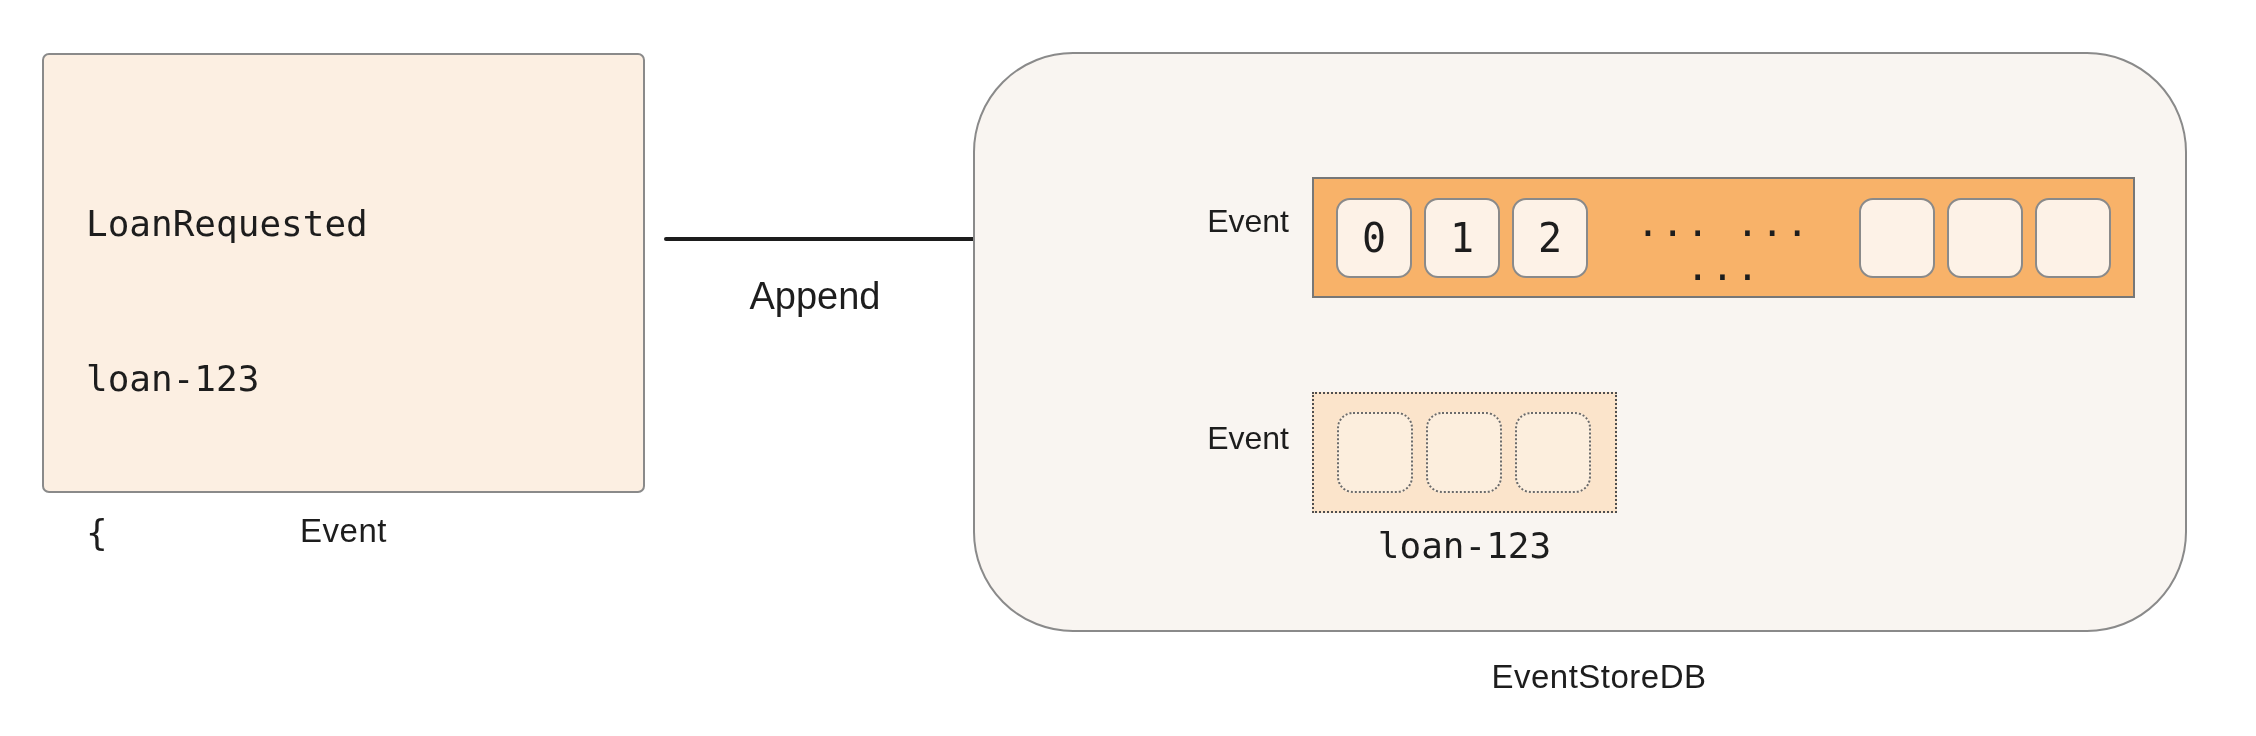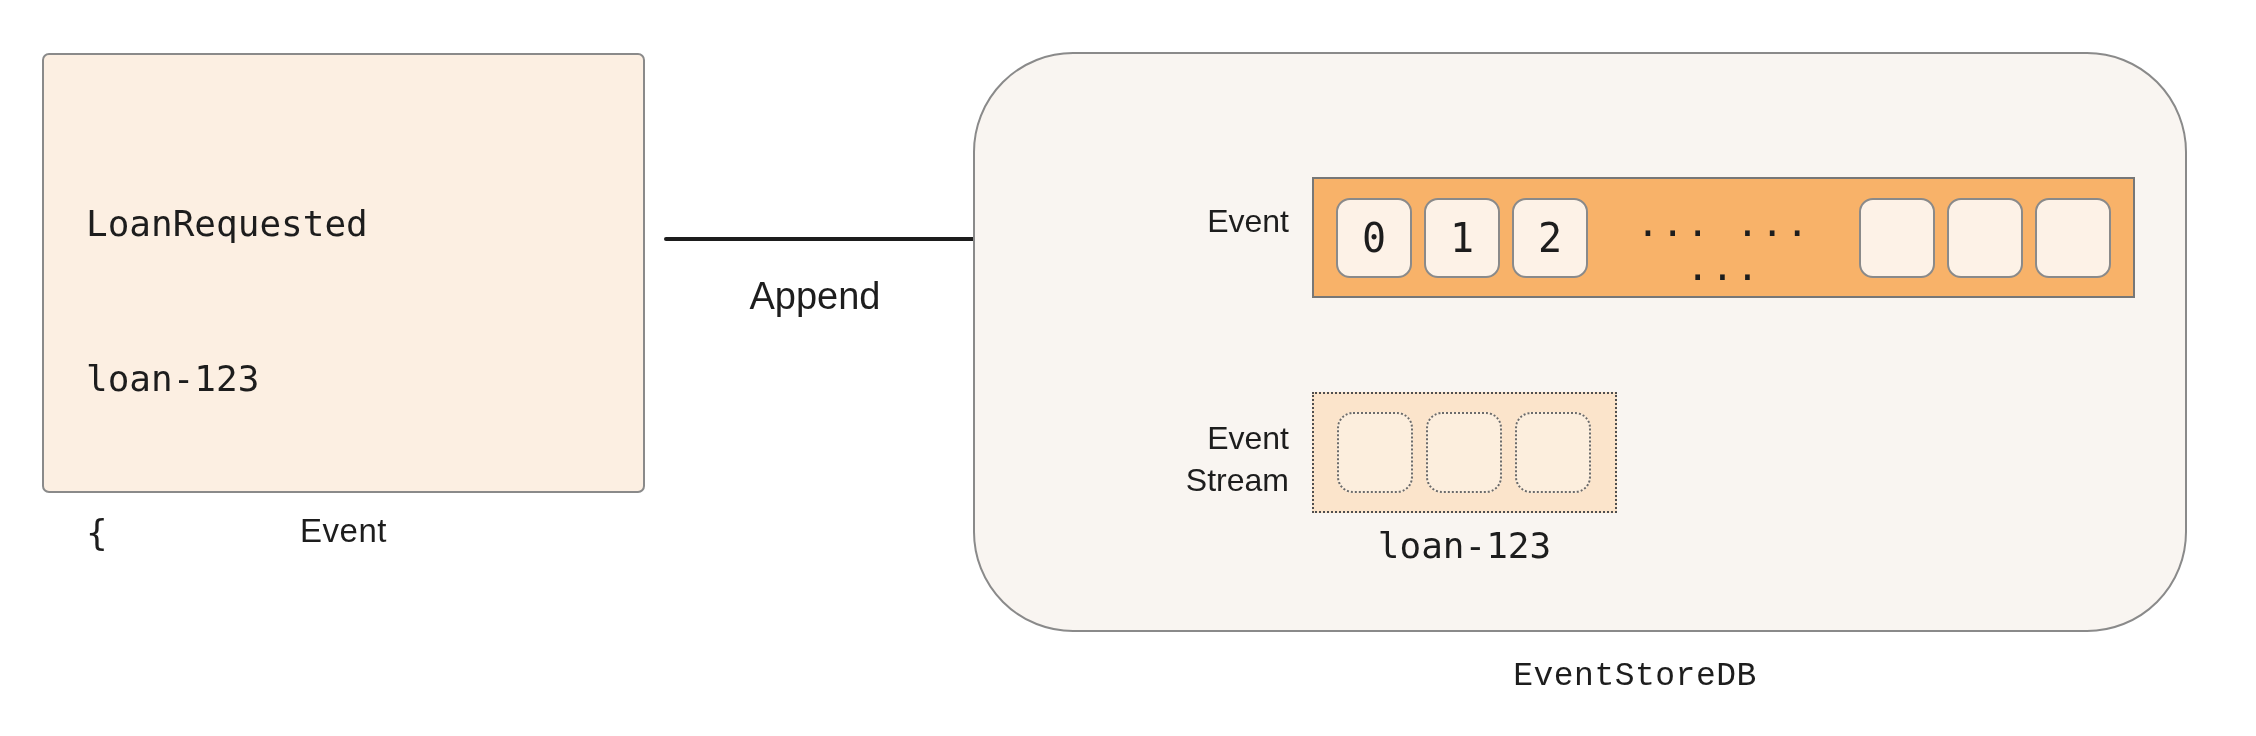--- a/index.html
+++ b/index.html
@@ -26,21 +26,21 @@
   .code{
     position:absolute;left:42px;top:40px;right:10px;
     font-family:"DejaVu Sans Mono",monospace;
     font-size:36px;line-height:51.5px;white-space:pre;color:var(--ink);
   }
   .caption{
     position:absolute;text-align:center;
     font-size:33px;color:var(--ink);letter-spacing:0.5px;
   }
   .caption.event-caption{left:42px;width:603px;top:512px;}
-  .caption.esdb-caption{left:1028px;width:1214px;top:658px;font-family:Liberation Mono, monospace;}
+  .caption.esdb-caption{left:992px;width:1214px;top:658px;}
 
   
   svg.arrows{position:absolute;left:0;top:0;width:2256px;height:736px;pointer-events:none;}
   .append-label{
     position:absolute;left:815px;top:284px;transform:translate(-50%,-50%);
     font-size:38px;color:var(--ink);margin-top:12px;
   }
 
   
   .esdb{
@@ -133,21 +133,20 @@
     <div class="log-cell">1</div>
     <div class="log-cell">2</div>
     <div class="log-dots">... ... ...</div>
     <div class="log-cell"></div>
     <div class="log-cell"></div>
     <div class="log-cell"></div>
   </div>
 
   <div class="side-label stream-label">
     <div>Event</div>
-    <div>Stream</div>
   </div>
 
   <div class="stream-box">
     <div class="stream-cell"></div>
     <div class="stream-cell"></div>
     <div class="stream-cell"></div>
   </div>
 
   <div class="stream-name">loan-123</div>
 

